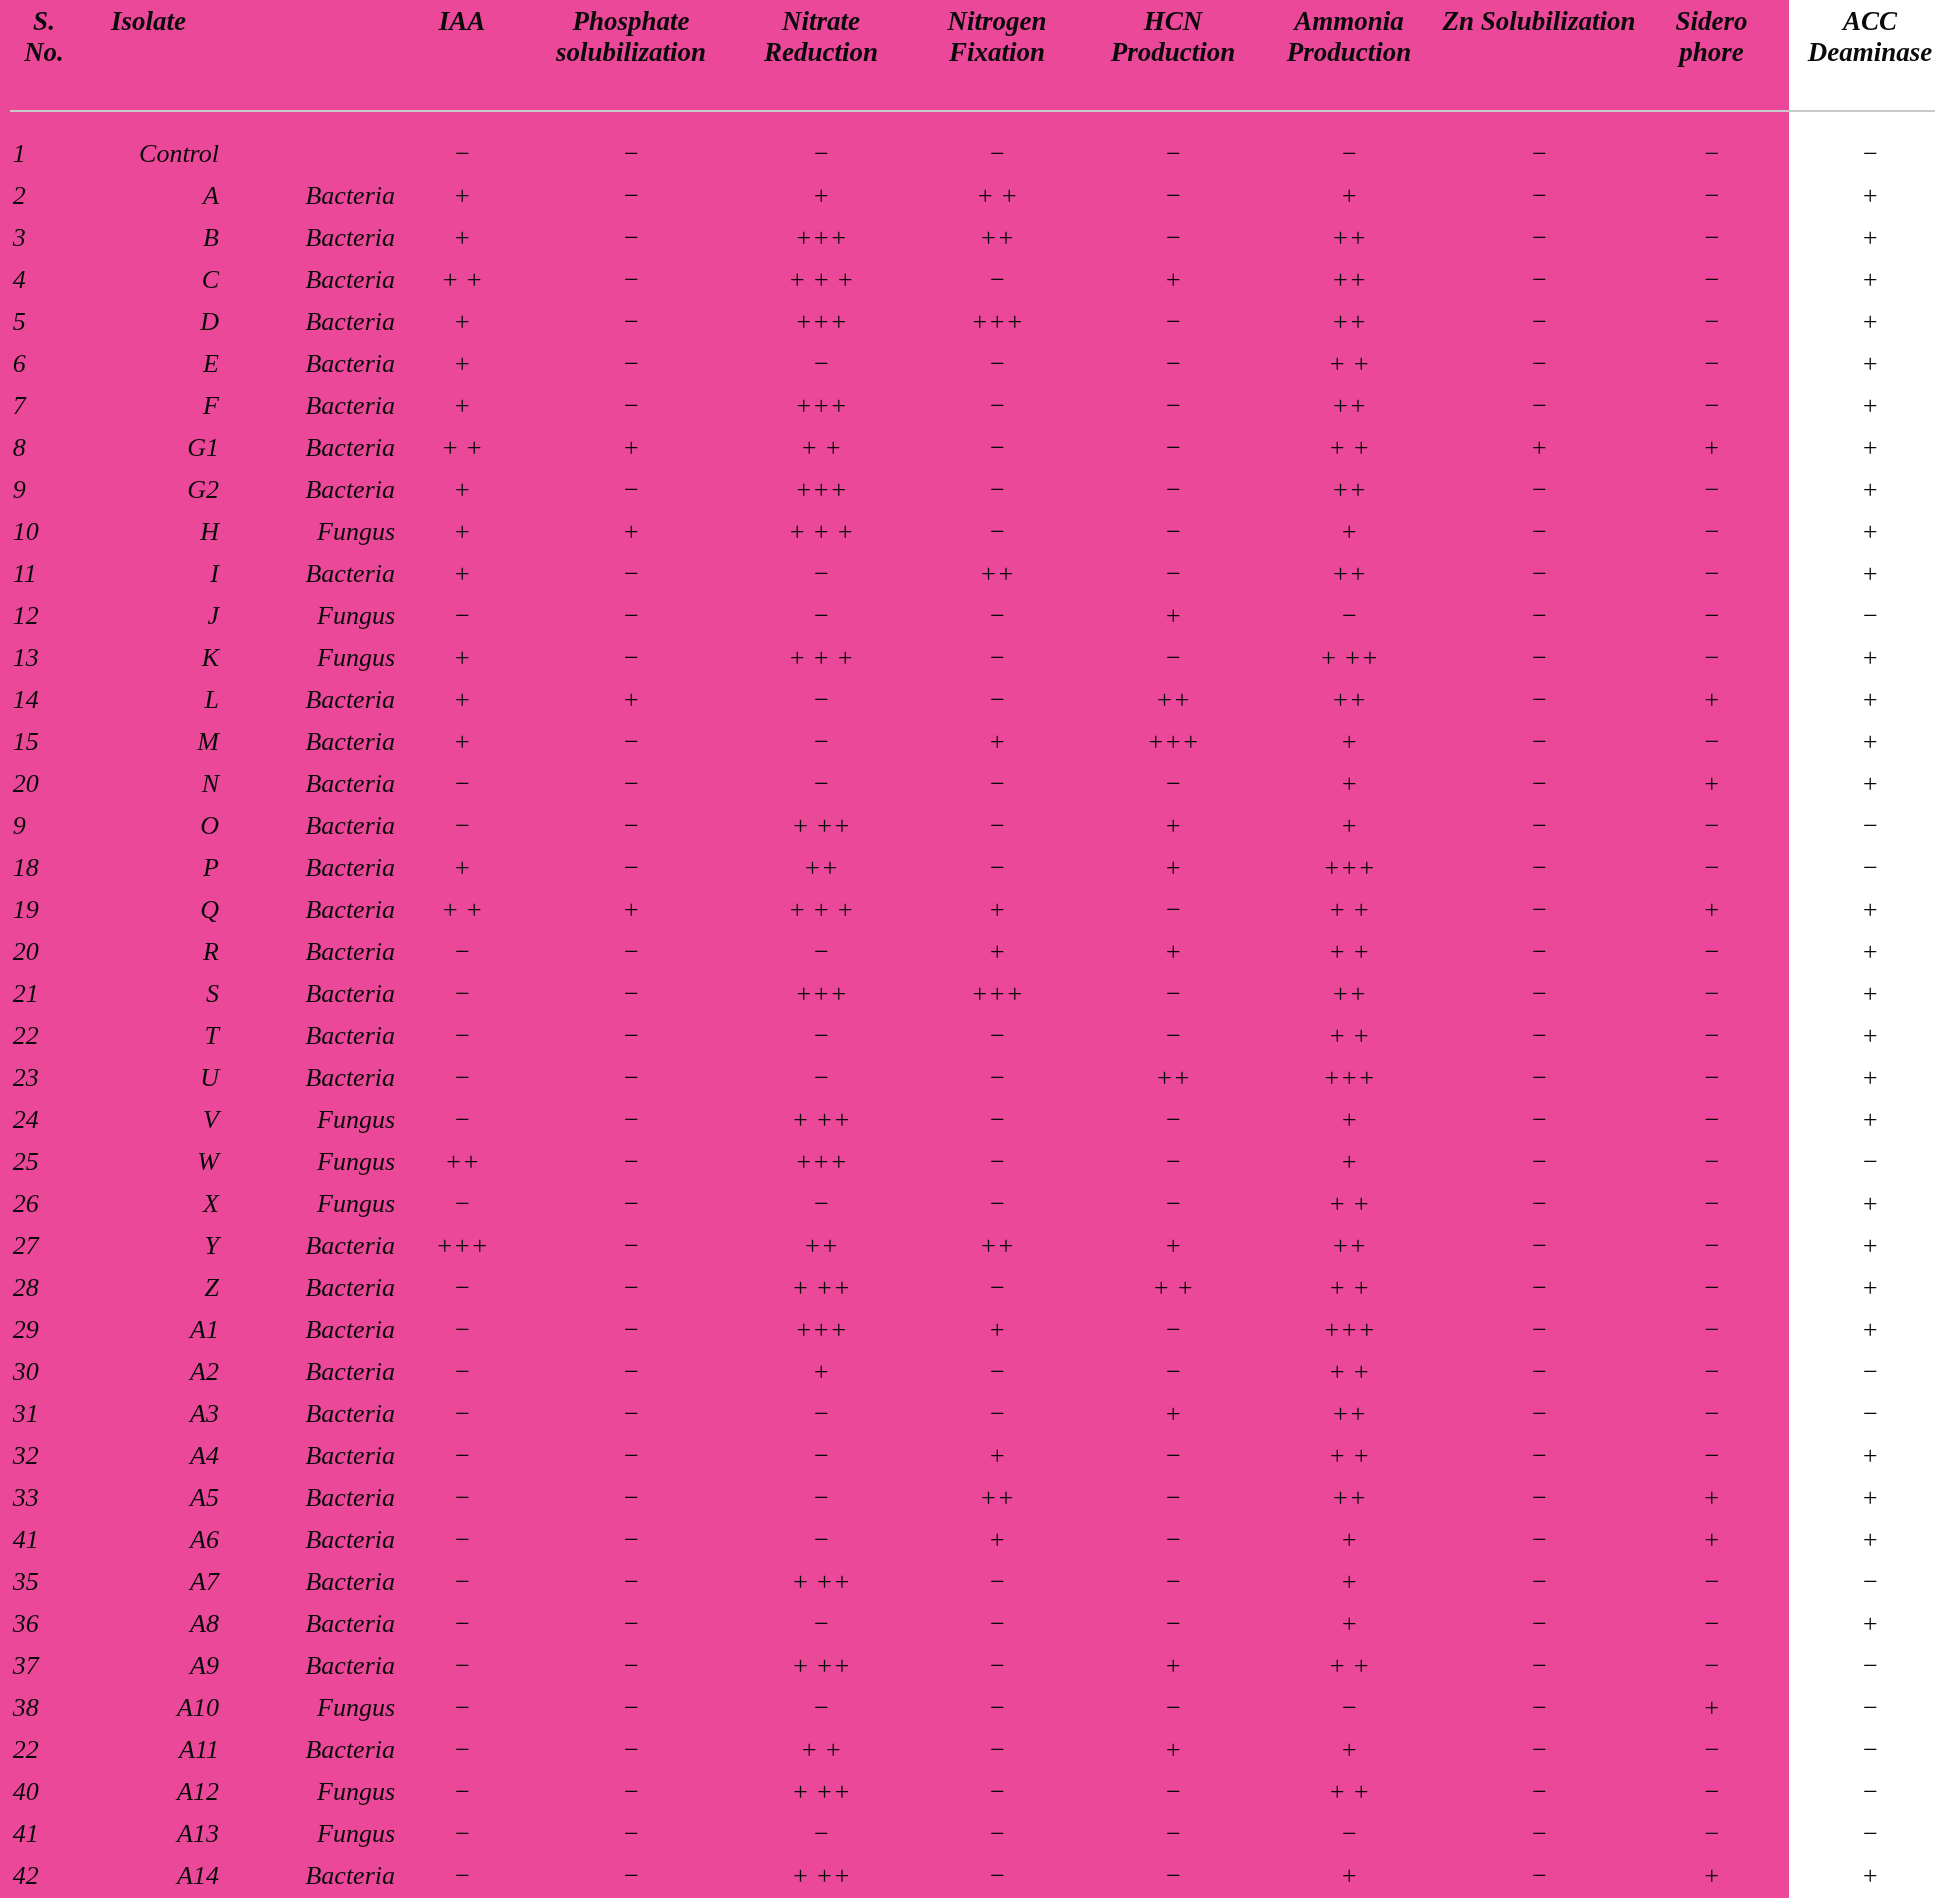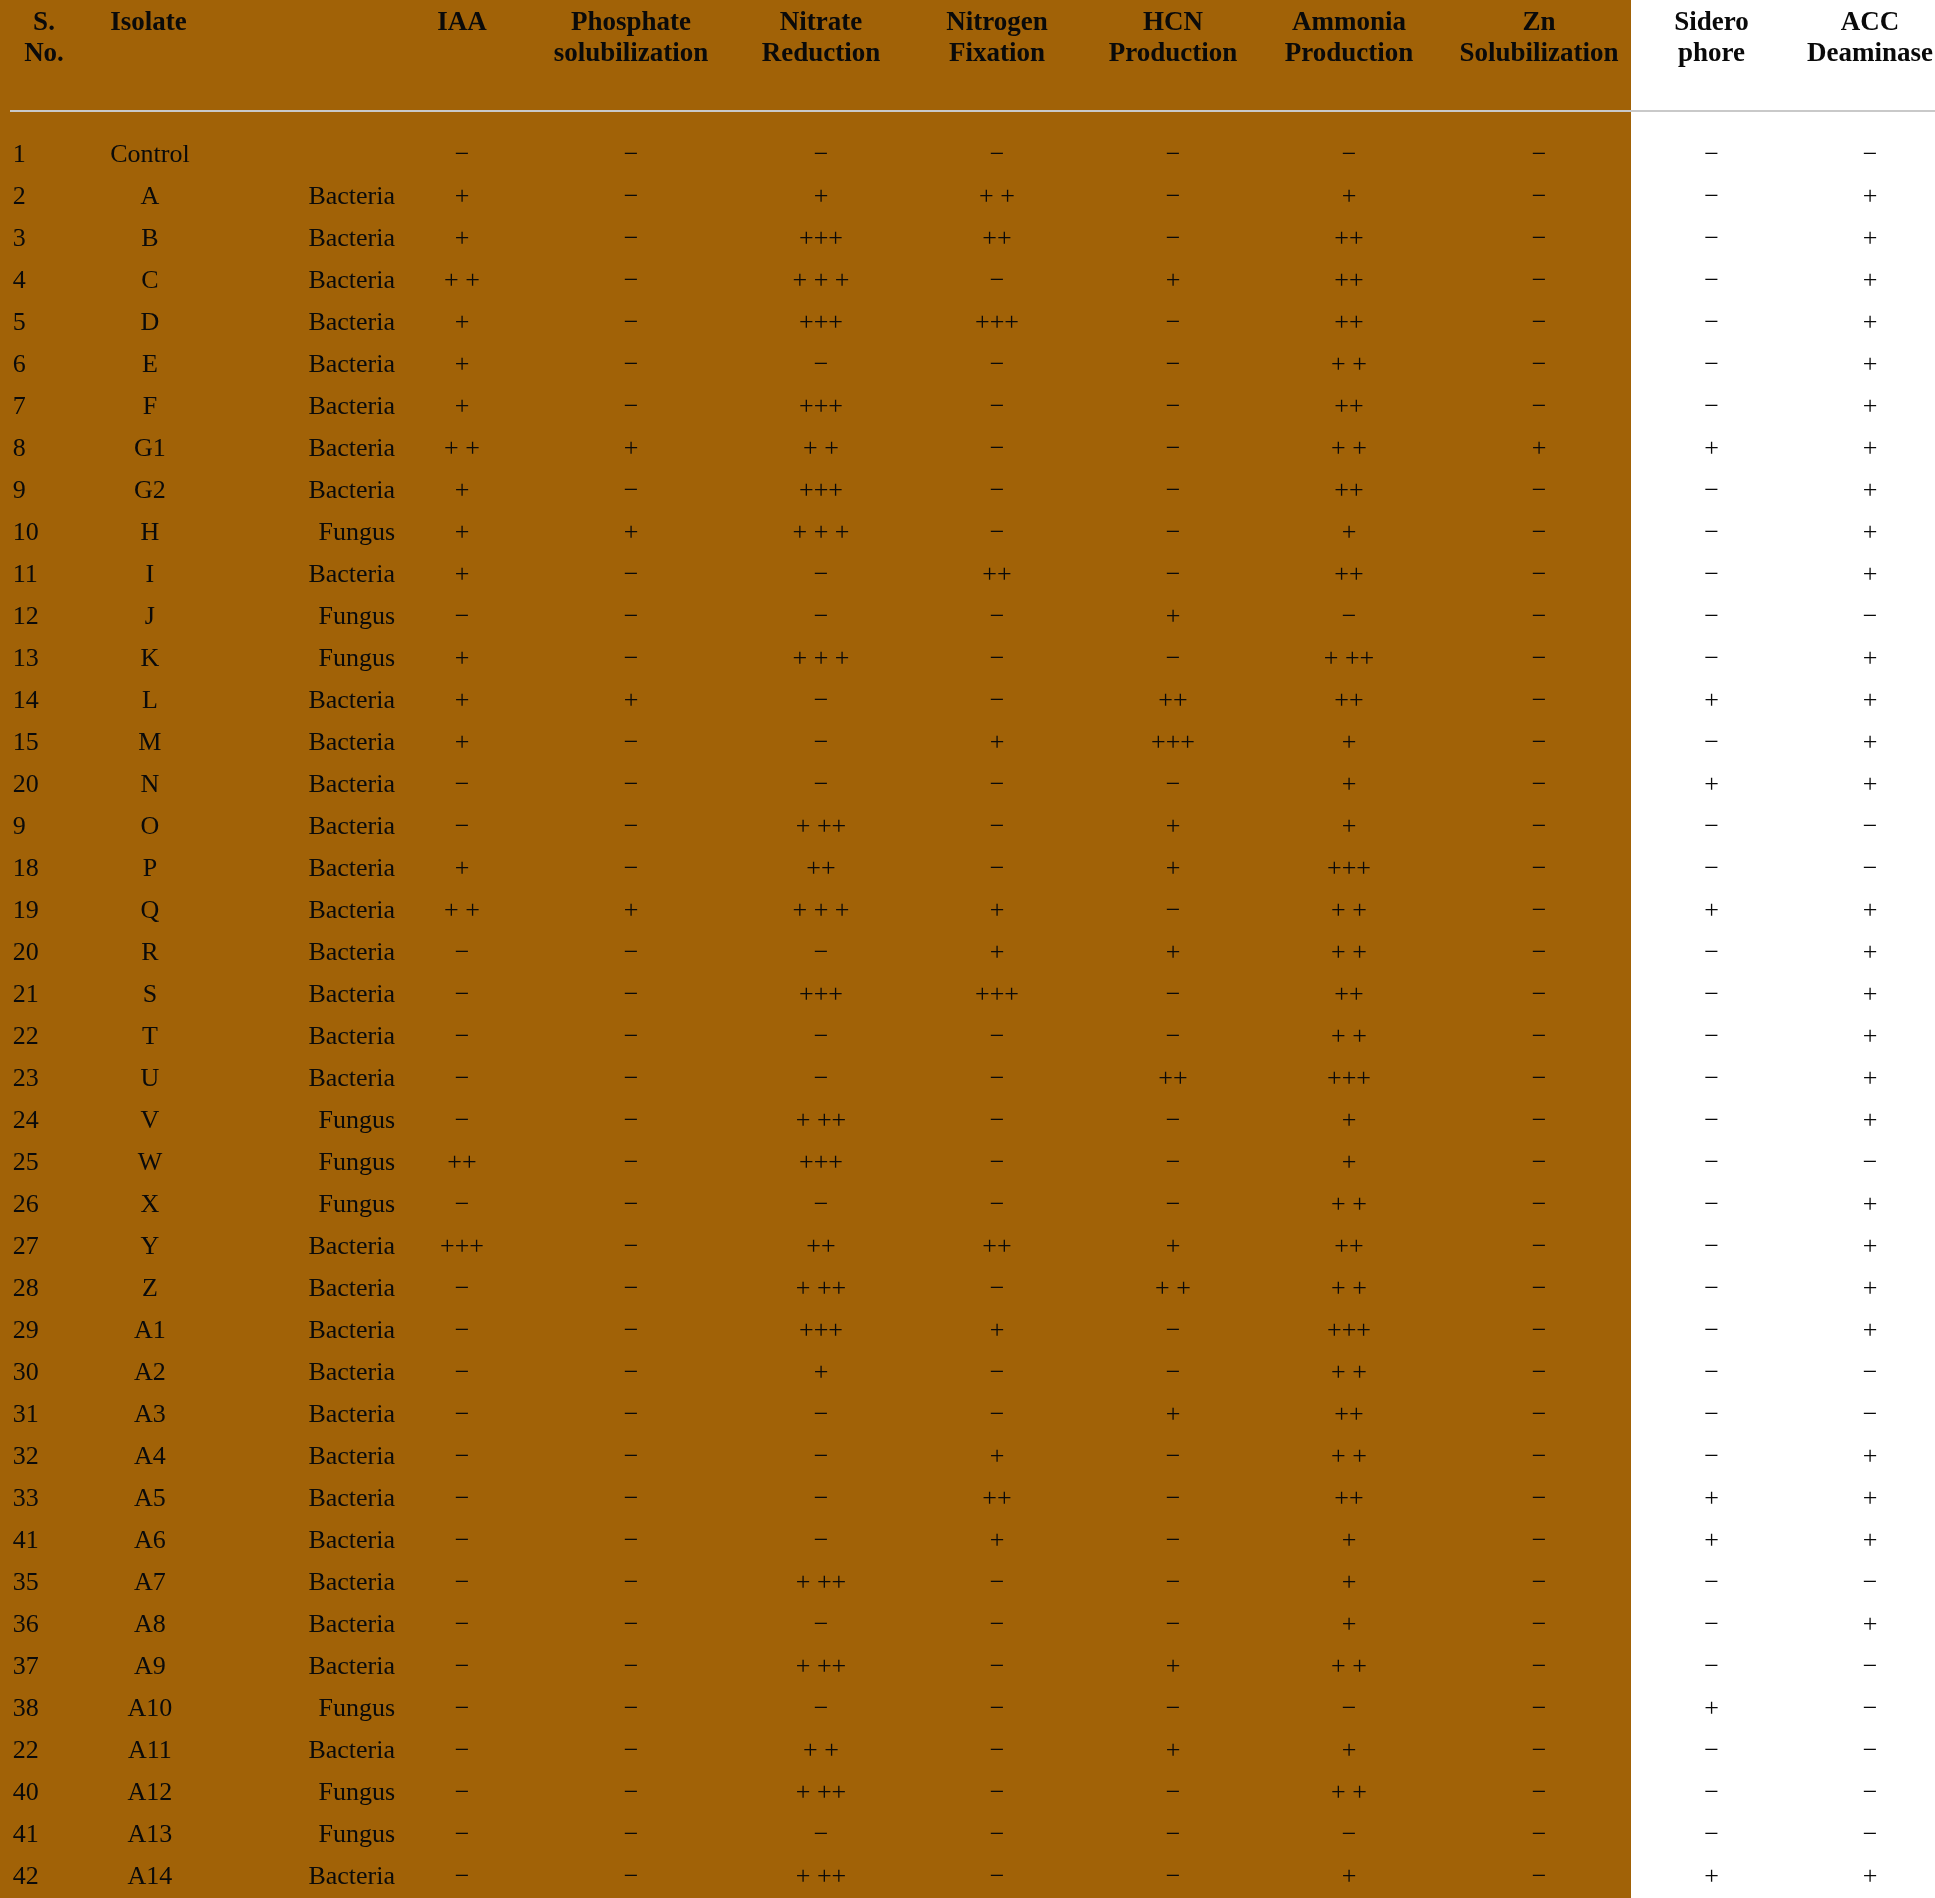--- a/index.html
+++ b/index.html
@@ -7,26 +7,27 @@
     padding: 0;
     background: #ffffff;
   }
   body {
     width: 1936px;
     font-family: "Liberation Serif", "DejaVu Serif", serif;
     color: #0a0a0a;
     -webkit-font-smoothing: antialiased;
   }
   .sheet {
-    width: 1631px;
+    width: 1789px;
     min-height: 1898px;
     box-sizing: border-box;
     padding: 0 10px;
-    background: #a16207;
+    background: #ec4899;
     position: relative;
+    font-style: italic;
   }
   table.pgpr {
     width: 100%;
     border-collapse: collapse;
     table-layout: fixed;
   }
   table.pgpr thead th {
     font-weight: bold;
     font-size: 27px;
     line-height: 1.16;
@@ -60,21 +61,21 @@
     height: 42px;
     text-align: center;
     vertical-align: middle;
     white-space: nowrap;
   }
   tbody td.c-sno {
     text-align: left;
     padding-left: 2.8px;
   }
   tbody td.c-isolate {
-    text-align: center;
+    text-align: right;
     padding-left: 2.8px;
   }
   tbody td.c-type {
     text-align: right;
     padding-left: 1.4px;
   }
   tbody tr:first-child td { padding-top: 20px; }
   
   col.w-sno      { width: 68px; }
   col.w-isolate  { width: 141px; }

